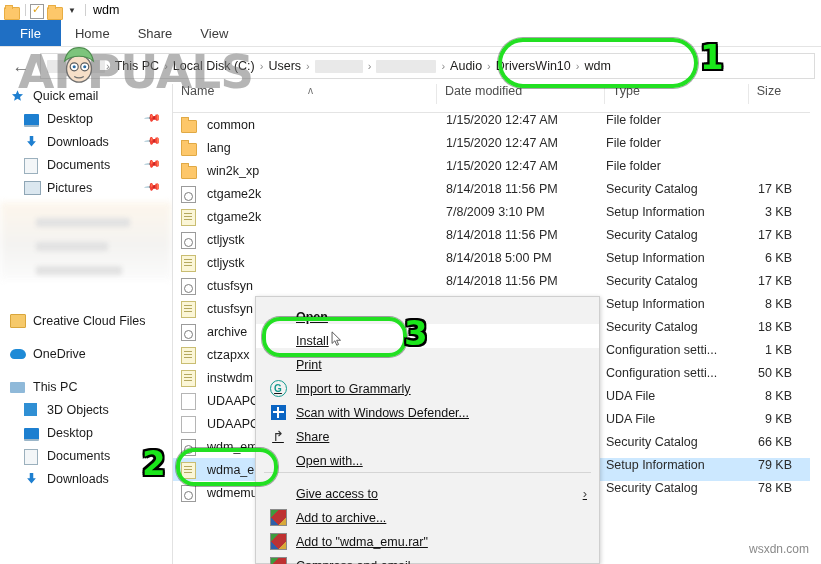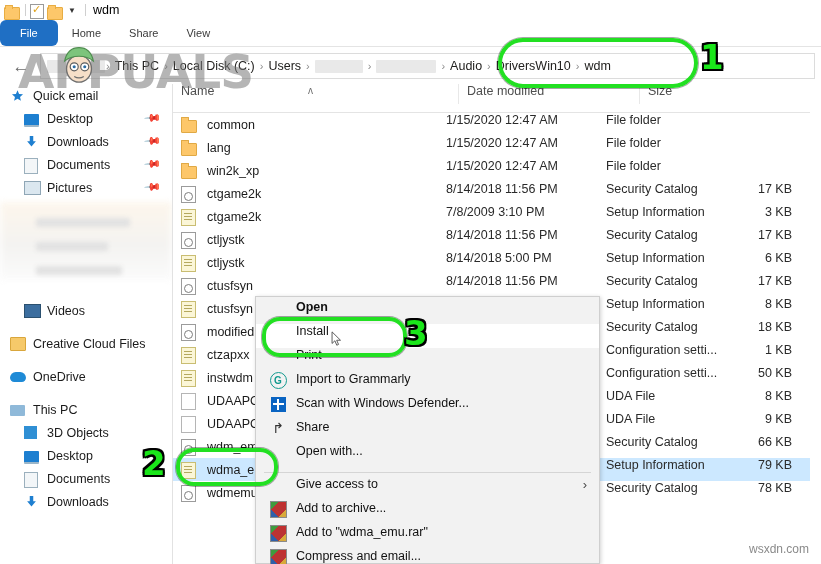--- a/index.html
+++ b/index.html
@@ -20,21 +20,21 @@
   .folder-ico:before{content:"";position:absolute;left:0;top:-3px;width:6px;height:3px;
     background:#fdc76a;border:1px solid #e8ad42;border-bottom:none;border-radius:1px 1px 0 0;}
   .qa-sep{width:1px;height:12px;background:#cfcfcf;margin:0 4px;}
   .prop-ico{width:12px;height:13px;border:1px solid #9a9a9a;background:#fff;position:relative;}
   .prop-ico:after{content:"✓";position:absolute;left:1px;top:-2px;font-size:11px;color:#e0a21a;}
   .qa-caret{font-size:8px;color:#333;margin:0 5px 0 4px;}
   .title-text{font-size:12.5px;color:#000;margin-left:3px;}
 
   
   .ribbon{height:26px;display:flex;align-items:stretch;background:#fff;}
-  .rtab{padding:0 14px;display:flex;align-items:center;font-size:11px;color:#3b3b3b;border-radius:6px;}
+  .rtab{padding:0 14px;display:flex;align-items:center;font-size:13px;color:#3b3b3b;}
   .rtab.file{background:#1f6fc4;color:#fff;padding:0 20px;}
   .ribbon-underline{height:1px;background:#e4e4e4;}
 
   
   .addrbar{height:38px;display:flex;align-items:center;padding:0 6px;background:#fff;position:relative;}
   .navbtn{width:30px;text-align:center;color:#6b6b6b;font-size:17px;line-height:1;}
   .crumbbox{flex:1;height:24px;margin-left:4px;border:1px solid #dcdcdc;background:#fff;
     display:flex;align-items:center;padding:0 6px;font-size:12.5px;color:#22211f;}
   .crumb{padding:0 4px;white-space:nowrap;}
   .csep{color:#8c8c8c;font-size:11px;padding:0 1px;}
@@ -93,21 +93,21 @@
     border-radius:50%;border:1.5px solid #7d7d7d;}
   .t-inf{width:13px;height:15px;background:#fbf6d7;border:1px solid #c9bd72;position:relative;}
   .t-inf:after{content:"";position:absolute;left:2px;top:3px;width:8px;height:1px;
     box-shadow:0 3px 0 #b4a85f,0 6px 0 #b4a85f;background:#b4a85f;}
   .t-blank{width:13px;height:15px;background:#fff;border:1px solid #b5b5b5;}
 
   
   .ctxmenu{position:absolute;left:255px;top:296px;width:345px;height:268px;
     background:#f2f2f2;border:1px solid #cfcfcf;box-shadow:1px 1px 4px rgba(0,0,0,.18);
     box-sizing:border-box;padding-top:3px;}
-  .mi{height:24px;display:flex;align-items:flex-start;font-size:12.5px;color:#111;padding-left:10px;}
+  .mi{height:24px;display:flex;align-items:flex-end;font-size:12.5px;color:#111;padding-left:10px;text-decoration:underline;}
   .mi.bold{font-weight:bold;}
   .mi.hl{background:#ffffff;}
   .mico{width:24px;height:16px;margin-right:6px;flex:none;position:relative;display:flex;align-items:center;justify-content:center;}
   .misep{height:1px;background:#d5d5d5;margin:4px 8px 4px 8px;}
   .submark{margin-left:auto;margin-right:12px;color:#4a4a4a;font-size:13px;}
 
   .g-circle{width:15px;height:15px;border-radius:50%;border:1.6px solid #11998e;
     color:#11998e;font-size:10px;font-weight:bold;display:flex;align-items:center;justify-content:center;}
   .def-shield{width:15px;height:15px;background:#0a64c2;position:relative;}
   .def-shield:after{content:"";position:absolute;left:6.5px;top:2px;width:2px;height:11px;background:#fff;}
@@ -231,26 +231,20 @@
         <span class="pin">📌</span>
       </div>
 
       <div class="blurblock" style="top:118px"></div>
       <div class="blurline" style="left:36px;top:134px;width:94px"></div>
       <div class="blurline" style="left:36px;top:158px;width:72px"></div>
       <div class="blurline" style="left:36px;top:182px;width:86px"></div>
 
       <div style="height:100px"></div>
 
-      <div class="navrow indent">
-        <span class="nico">
-            <span class="ic-video" style="display:block"></span>
-          </span>
-        <span>Videos</span>
-      </div>
       <div class="navgap"></div>
       <div class="navrow">
         <span class="nico">
             <span class="ic-cloudfile" style="display:block"></span>
           </span>
         <span>Creative Cloud Files</span>
       </div>
       <div class="navgap"></div>
       <div class="navrow">
         <span class="nico">
@@ -295,20 +289,21 @@
 
     <div class="vsplit"></div>
 
     <div class="listpane">
       <div class="colhdr">
         <div class="ch ch-name">
           <span>Name</span>
           <span class="sortcaret">ᴧ</span>
         </div>
         <div class="ch ch-date">Date modified</div>
+        <div class="ch ch-type">Type</div>
         <div class="ch ch-size">Size</div>
       </div>
 
       <div class="rows" id="rows-host">
           <div class="frow">
             <div class="fname">
               <span class="ficon">
                 <span class="t-folder" style="display: block;"></span>
               </span>
               <span>common</span>
@@ -403,21 +398,21 @@
             </div>
             <div class="fdate"></div>
             <div class="ftype">Setup Information</div>
             <div class="fsize">8 KB</div>
           </div>
           <div class="frow">
             <div class="fname">
               <span class="ficon">
                 <span class="t-cat" style="display: block;"></span>
               </span>
-              <span>modified</span>
+              <span>archive</span>
             </div>
             <div class="fdate"></div>
             <div class="ftype">Security Catalog</div>
             <div class="fsize">18 KB</div>
           </div>
           <div class="frow">
             <div class="fname">
               <span class="ficon">
                 <span class="t-inf" style="display: block;"></span>
               </span>

